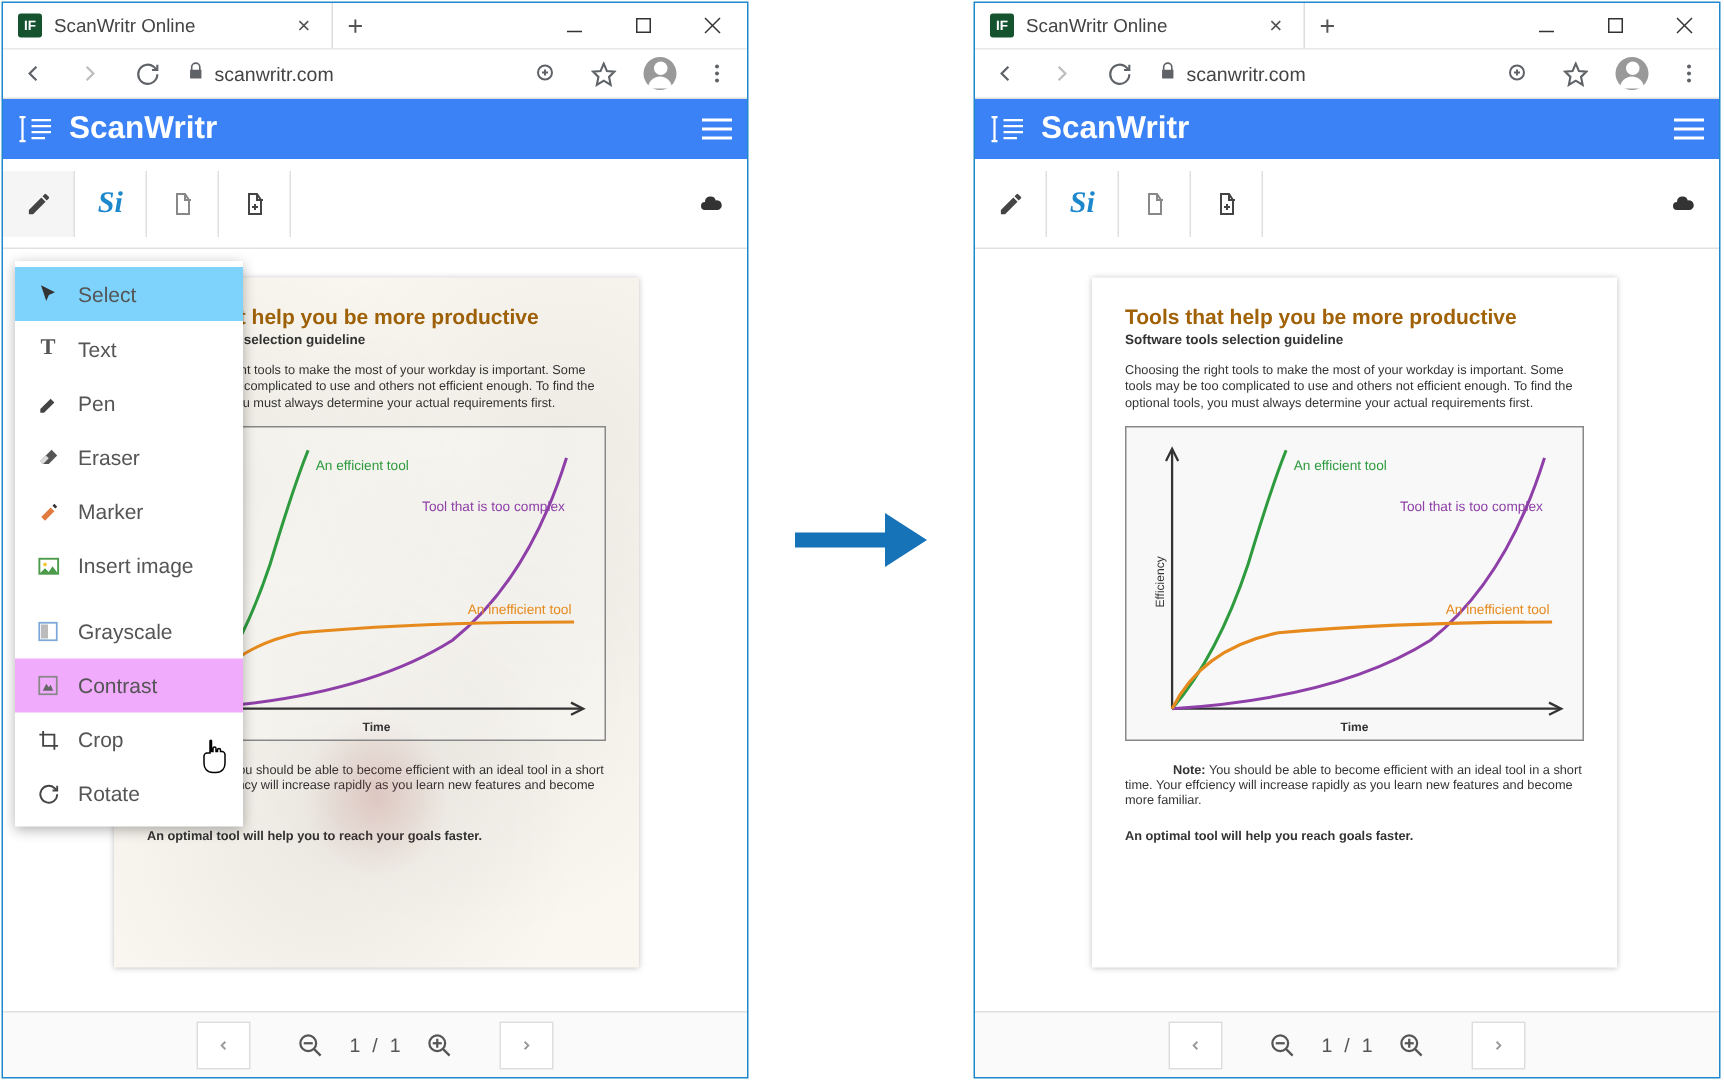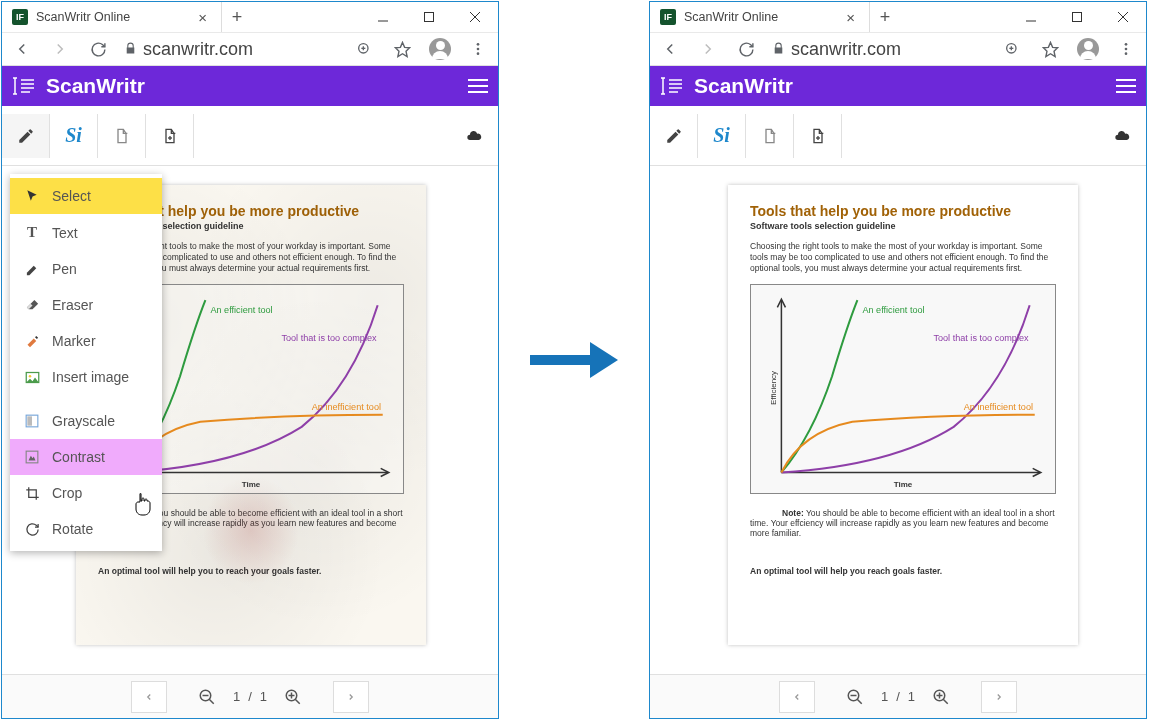--- a/index.html
+++ b/index.html
@@ -11,56 +11,56 @@
   .tab { display: flex; align-items: center; gap: 8px; padding: 0 14px 0 10px; height: 30px; font-size: 12.5px; color: #444; border-right: 1px solid #ddd; min-width: 220px; }
   .tab .favicon { width: 16px; height: 16px; background: #14532d; color: #fff; font-size: 9px; display:flex; align-items:center; justify-content:center; border-radius:2px; font-weight:bold; }
   .tab .closex { margin-left: auto; font-size: 15px; color: #555; }
   .newtab { width: 30px; text-align:center; font-size: 18px; color:#555; }
   .wincontrols { margin-left:auto; display:flex; }
   .wincontrols .btn { width: 46px; height: 30px; display:flex; align-items:center; justify-content:center; }
   .wincontrols svg { stroke:#333; stroke-width:1; fill:none; }
   .addrbar { height: 34px; display:flex; align-items:center; gap: 6px; padding: 0 4px; border-top:1px solid #e9e9e9; border-bottom:1px solid #e0e0e0; }
   .ibtn { width: 32px; height: 28px; display:flex; align-items:center; justify-content:center; color:#5f6368; border-radius:50%; }
   .ibtn.dim { color:#b5b5b5; }
-  .addrbox { flex:1; display:flex; align-items:center; gap:6px; font-size:18px; color:#444; padding:0 4px; }
+  .addrbox { flex:1; display:flex; align-items:center; gap:6px; font-size:13px; color:#444; padding:0 4px; }
   .addrbox .lock { color:#5f6368; }
   .avatar { width:22px; height:22px; background:#999; border-radius:50%; position:relative; }
   .avatar::after{content:"";position:absolute;width:9px;height:9px;background:#fff;border-radius:50%;top:3px;left:6.5px;}
   .avatar::before{content:"";position:absolute;width:16px;height:8px;background:#fff;border-radius:8px 8px 0 0;bottom:1px;left:3px;}
-  .header { height: 40px; background: #6d28d9; color:#fff; display:flex; align-items:center; padding: 0 10px; }
+  .header { height: 40px; background: #3b82f6; color:#fff; display:flex; align-items:center; padding: 0 10px; }
   .logo-ico { display:flex; gap:3px; align-items:center; margin-right:8px;}
   .brand { font-size: 21px; font-weight: bold; }
   .hamb { margin-left:auto; }
   .hamb div { width:20px; height:2px; background:#fff; margin:4px 0; }
   .toolbar { height: 60px; display:flex; align-items:center; border-bottom:1px solid #e0e0e0; }
   .tbtn { width: 48px; height:44px; display:flex; align-items:center; justify-content:center; border-right:1px solid #e0e0e0; color:#666; }
   .tbtn.active { background:#f5f5f5; }
   .tbtn.sig { color:#1E88CC; font-style:italic; font-family: 'Brush Script MT', cursive; font-size:20px; font-weight:bold;}
   .tcloud { margin-left:auto; width:48px; display:flex; align-items:center; justify-content:center;}
   .canvas { flex:1; background:#fff; position:relative; overflow:hidden; }
   .paper { position:absolute; left:74px; top:19px; width:350px; height:460px; background:#FAF7F0; box-shadow: 0 0 4px rgba(0,0,0,0.25); padding: 18px 22px; font-size: 8.5px; color:#333; }
   .paper.clean { background:#fff; left:78px; height:460px;}
   .paper .ptitle { color:#a16207; font-size: 14px; font-weight:bold; margin-bottom:2px;}
   .paper .psub { font-weight:bold; font-size:9px; margin-bottom:10px;}
   .paper .ptxt { line-height:1.3; margin-bottom:10px;}
   .paper .chart { border:1px solid #888; height:210px; position:relative; background:rgba(255,255,255,0.3); margin-bottom:14px;}
   .paper.clean .chart{background:#f8f8f8;}
   .note b{font-weight:bold;padding-left:32px;}
-  .optimal{font-weight:bold; margin-top:28px;}
+  .optimal{font-weight:bold; margin-top:14px;}
   .crumple { position:absolute; inset:0; pointer-events:none;
     background:
      radial-gradient(ellipse 80px 90px at 50% 75%, rgba(169,68,66,0.20), transparent 60%),
      radial-gradient(circle at 20% 30%, rgba(0,0,0,0.06), transparent 40%),
      radial-gradient(circle at 70% 60%, rgba(0,0,0,0.05), transparent 45%),
      radial-gradient(circle at 40% 80%, rgba(0,0,0,0.06), transparent 40%),
      radial-gradient(circle at 85% 25%, rgba(0,0,0,0.05), transparent 40%);
   }
   .menu { position:absolute; left:8px; top:172px; width:152px; background:#fff; box-shadow: 0 2px 8px rgba(0,0,0,0.3); z-index:10; padding: 4px 0;}
   .menu .mi { display:flex; align-items:center; gap:12px; padding: 10px 14px; font-size:14px; color:#555; }
-  .menu .mi.sel { background:#fde047; }
+  .menu .mi.sel { background:#7dd3fc; }
   .menu .mi.hov { background:#f0abfc; }
   .menu .sep { height:8px; }
   .menu .mico { width:16px; display:flex; align-items:center; justify-content:center; }
   .cursor { position:absolute; left:131px; top:491px; z-index:20; pointer-events:none;}
   .pager { height:44px; border-top:1px solid #e0e0e0; background:#fafafa; display:flex; align-items:center; justify-content:center; gap:2px; font-size:13px; color:#555;}
   .pbtn { width:36px; height:32px; display:flex; align-items:center; justify-content:center; color:#555;}
   .pbtn.boxed{border:1px solid #ddd; background:#fff;}
   .pval{padding: 0 6px;}
   .arrow { position:absolute; left: 530px; top: 338px; }
   .chart svg{position:absolute; inset:0;}

